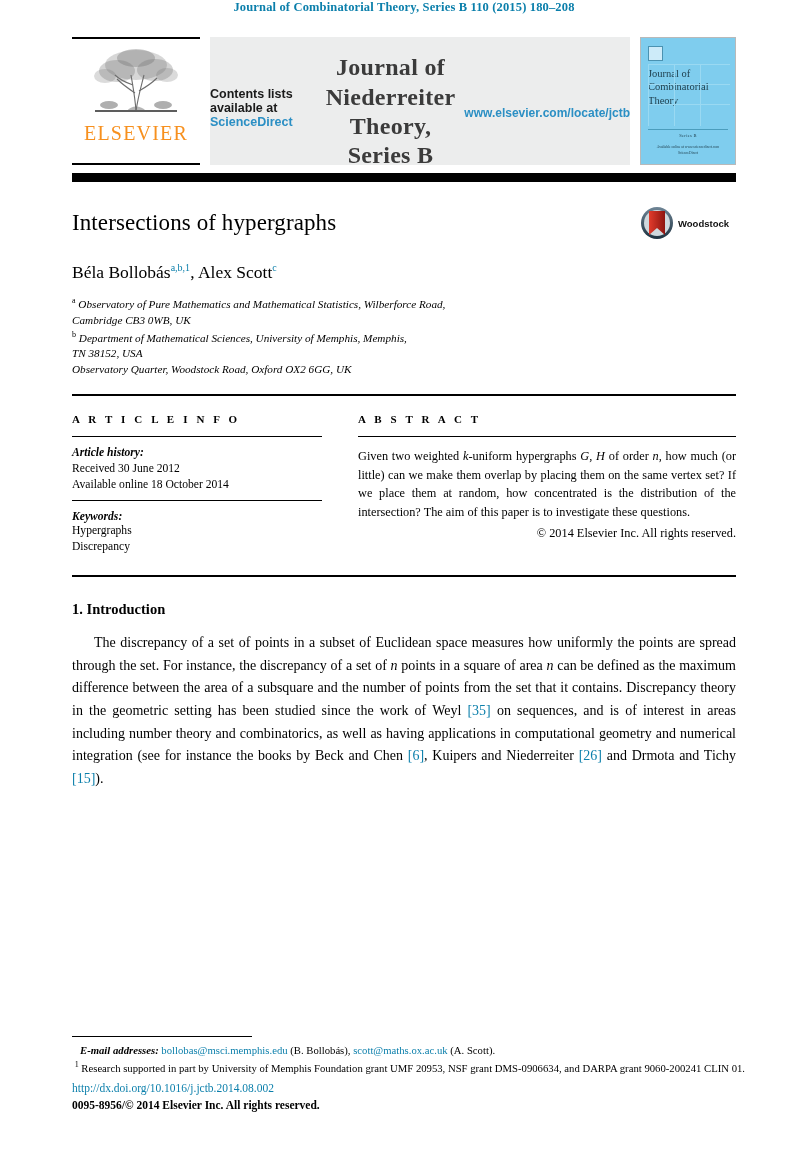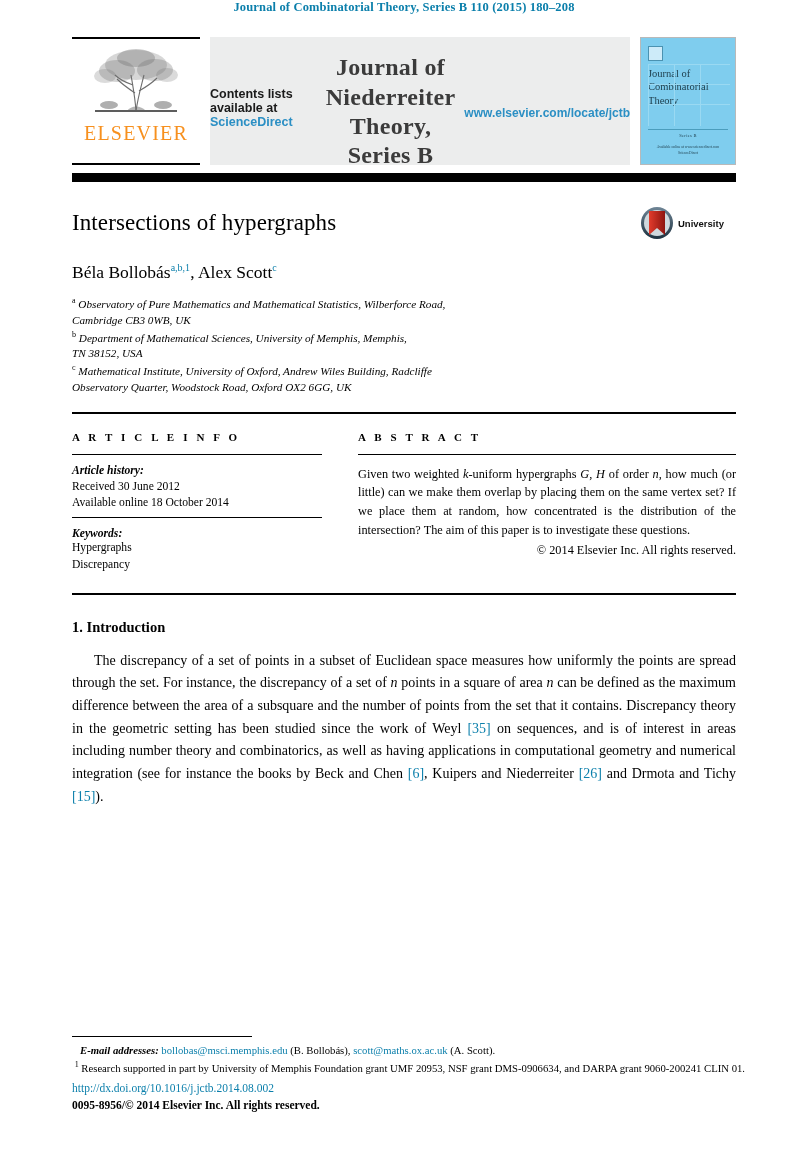--- a/index.html
+++ b/index.html
@@ -352,35 +352,34 @@
           </linearGradient>
           <linearGradient id="cmr" x1="0" y1="0" x2="1" y2="0">
             <stop offset="0" stop-color="#e23b2c"></stop>
             <stop offset="1" stop-color="#8e1510"></stop>
           </linearGradient>
         </defs>
         <circle cx="17" cy="17" r="16" fill="url(#cmg)"></circle>
         <circle cx="17" cy="17" r="13" fill="#cfd8dd"></circle>
         <path d="M9 5 h16 v24 l-8 -7 l-8 7 Z" fill="url(#cmr)"></path>
       </svg>
-      <span class="crossmark-label">University</span>
+      <span class="crossmark-label">Woodstock</span>
     </div>
 
     <h1 class="article-title">Intersections of hypergraphs</h1>
 
     <div class="authors">
       <span>Béla Bollobás</span><sup>a,b,1</sup><span>, </span><span>Alex Scott</span><sup>c</sup>
     </div>
 
     <div class="affiliations">
       <div><sup>a</sup> <span>Observatory of Pure Mathematics and Mathematical Statistics, Wilberforce Road,</span></div>
       <div><span>Cambridge CB3 0WB, UK</span></div>
       <div><sup>b</sup> <span>Department of Mathematical Sciences, University of Memphis, Memphis,</span></div>
       <div><span>TN 38152, USA</span></div>
-      <div><sup>c</sup> <span>Mathematical Institute, University of Oxford, Andrew Wiles Building, Radcliffe</span></div>
       <div><span>Observatory Quarter, Woodstock Road, Oxford OX2 6GG, UK</span></div>
     </div>
   </div>
 
   <div class="rule-med"></div>
 
   <div class="info-abstract">
 
     <div class="col-info">
       <div class="sec-label">A R T I C L E    I N F O</div>

